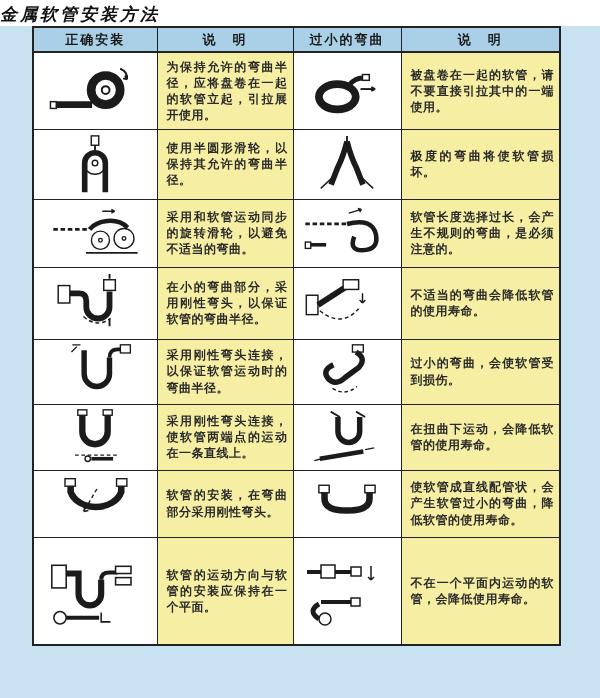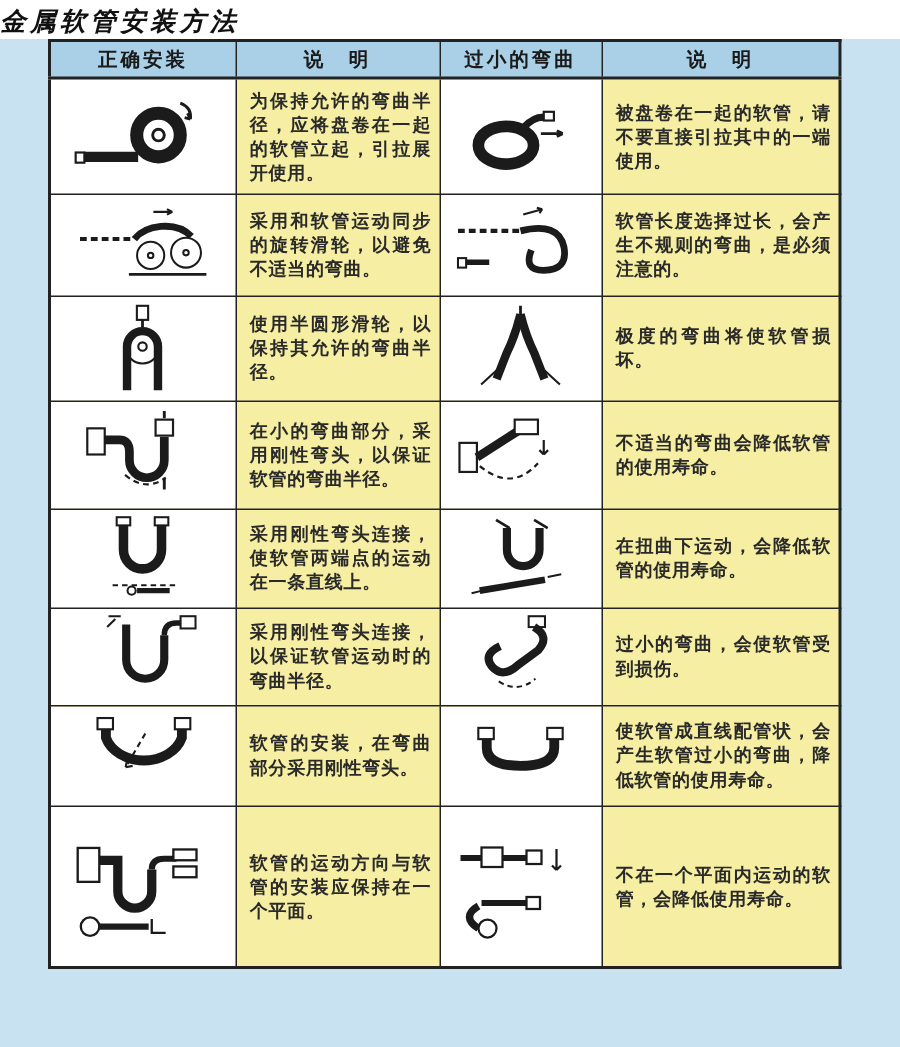--- a/index.html
+++ b/index.html
@@ -18,21 +18,21 @@
     font-family:"DejaVu Serif",serif;
     font-weight:bold;font-style:italic;
     font-size:17px;letter-spacing:3px;color:#111;
   }
   table.install-table{
     border-collapse:collapse;
     margin-left:32px;
     width:527px;
     table-layout:fixed;
     border:2px solid #222;
-    background:#fef9c3;
+    background:#a3a3a3;
   }
   th{
     background:#a9d0e7;
     font-size:13px;font-weight:bold;color:#1a1a1a;
     letter-spacing:2px;
     height:21px;
     border:1px solid #222;
     border-bottom:2px solid #222;
   }
   td{border:1px solid #222;overflow:hidden;}
@@ -87,20 +87,42 @@
           <ellipse cx="40" cy="38" rx="19" ry="13" stroke-width="8"></ellipse>
           <path d="M52 26 q8 -9 17 -7" stroke-width="5"></path>
           <rect x="66" y="15" width="7" height="6" stroke-width="1.5" fill="#fff"></rect>
           <path d="M64 30 h15" stroke-width="2"></path>
           <path d="M79 30 l-4 -2 M79 30 l-4 2" stroke-width="2"></path>
         </svg>
       </td>
       <td class="desc-cell">被盘卷在一起的软管，请不要直接引拉其中的一端使用。</td>
     </tr>
 
+    <tr style="height:70px">
+      <td class="img-cell">
+        <svg class="illus" width="104" height="60" viewBox="0 0 100 64">
+          <rect x="46" y="2" width="8" height="10" stroke-width="1.5" fill="#fff"></rect>
+          <path d="M50 12 v5" stroke-width="2"></path>
+          <circle cx="50" cy="31" r="12" stroke-width="1.5"></circle>
+          <circle cx="50" cy="31" r="3" stroke-width="1.5"></circle>
+          <path d="M39 62 V31 a11 11 0 0 1 22 0 V62" stroke-width="6"></path>
+        </svg>
+      </td>
+      <td class="desc-cell">使用半圆形滑轮，以保持其允许的弯曲半径。</td>
+      <td class="img-cell">
+        <svg class="illus" width="100" height="60" viewBox="0 0 100 64">
+          <path d="M50 2 v8" stroke-width="2"></path>
+          <path d="M50 8 Q46 24 40 36 L33 54" stroke-width="6"></path>
+          <path d="M50 8 Q54 24 60 36 L67 54" stroke-width="6"></path>
+          <path d="M35 46 L22 58 M65 46 L78 58" stroke-width="1.5"></path>
+        </svg>
+      </td>
+      <td class="desc-cell">极度的弯曲将使软管损坏。</td>
+    </tr>
+
     <tr style="height:68px">
       <td class="img-cell">
         <svg class="illus" width="104" height="58" viewBox="0 0 100 64">
           <path d="M58 8 h14 M72 8 l-4 -2 M72 8 l-4 2" stroke-width="1.5"></path>
           <path d="M4 28 H44" stroke-width="3" stroke-dasharray="5 3"></path>
           <path d="M44 28 C52 18 74 14 86 26" stroke-width="5"></path>
           <circle cx="56" cy="40" r="10" stroke-width="1.5"></circle>
             <circle cx="56" cy="40" r="2" stroke-width="1.5"></circle>
           <circle cx="82" cy="38" r="11" stroke-width="1.5"></circle>
             <circle cx="82" cy="38" r="2" stroke-width="1.5"></circle>
@@ -113,42 +135,20 @@
           <path d="M52 10 l14 -4 M66 6 l-4 -1 M66 6 l-2 3" stroke-width="1.5"></path>
           <path d="M4 22 H50" stroke-width="3" stroke-dasharray="5 3"></path>
           <path d="M50 22 q28 -7 32 12 q3 17 -15 17 q-15 0 -9 -15" stroke-width="5"></path>
           <rect x="4" y="42" width="6" height="7" stroke-width="1.5" fill="#fff"></rect>
           <path d="M10 45 h17" stroke-width="4"></path>
         </svg>
       </td>
       <td class="desc-cell">软管长度选择过长，会产生不规则的弯曲，是必须注意的。</td>
     </tr>
 
-    <tr style="height:70px">
-      <td class="img-cell">
-        <svg class="illus" width="104" height="60" viewBox="0 0 100 64">
-          <rect x="46" y="2" width="8" height="10" stroke-width="1.5" fill="#fff"></rect>
-          <path d="M50 12 v5" stroke-width="2"></path>
-          <circle cx="50" cy="31" r="12" stroke-width="1.5"></circle>
-          <circle cx="50" cy="31" r="3" stroke-width="1.5"></circle>
-          <path d="M39 62 V31 a11 11 0 0 1 22 0 V62" stroke-width="6"></path>
-        </svg>
-      </td>
-      <td class="desc-cell">使用半圆形滑轮，以保持其允许的弯曲半径。</td>
-      <td class="img-cell">
-        <svg class="illus" width="100" height="60" viewBox="0 0 100 64">
-          <path d="M50 2 v8" stroke-width="2"></path>
-          <path d="M50 8 Q46 24 40 36 L33 54" stroke-width="6"></path>
-          <path d="M50 8 Q54 24 60 36 L67 54" stroke-width="6"></path>
-          <path d="M35 46 L22 58 M65 46 L78 58" stroke-width="1.5"></path>
-        </svg>
-      </td>
-      <td class="desc-cell">极度的弯曲将使软管损坏。</td>
-    </tr>
-
     <tr style="height:72px">
       <td class="img-cell">
         <svg class="illus" width="104" height="62" viewBox="0 0 100 64">
           <rect x="12" y="14" width="12" height="18" stroke-width="1.5" fill="#fff"></rect>
           <path d="M24 22 h10 q7 0 7 8 v6 a12 12 0 0 0 24 0 V20" stroke-width="6"></path>
           <rect x="59" y="8" width="12" height="11" stroke-width="1.5" fill="#fff"></rect>
           <path d="M65 2 v5 M65 48 v8" stroke-width="2"></path>
           <path d="M38 46 q14 12 28 2" stroke-width="1.5" stroke-dasharray="4 3"></path>
         </svg>
       </td>
@@ -156,20 +156,40 @@
       <td class="img-cell">
         <svg class="illus" width="100" height="62" viewBox="0 0 100 64">
           <rect x="8" y="24" width="12" height="20" stroke-width="1.5" fill="#fff"></rect>
           <path d="M20 34 L48 16" stroke-width="6"></path>
           <rect x="46" y="8" width="16" height="10" stroke-width="1.5" fill="#fff"></rect>
           <path d="M22 40 Q44 58 62 38" stroke-width="1.5" stroke-dasharray="4 3"></path>
           <path d="M66 22 v10 M66 32 l-3 -3 M66 32 l3 -3" stroke-width="1.5"></path>
         </svg>
       </td>
       <td class="desc-cell">不适当的弯曲会降低软管的使用寿命。</td>
+    </tr>
+
+    <tr style="height:65px">
+      <td class="img-cell">
+        <svg class="illus" width="104" height="58" viewBox="0 0 100 64">
+          <path d="M30 4 l-6 6 M34 2 h-9" stroke-width="1.5"></path>
+          <path d="M38 8 V34 a14 14 0 0 0 28 0 V16" stroke-width="6"></path>
+          <path d="M66 16 q0 -9 9 -9 h5" stroke-width="4"></path>
+          <rect x="78" y="2" width="11" height="9" stroke-width="1.5" fill="#fff"></rect>
+        </svg>
+      </td>
+      <td class="desc-cell">采用刚性弯头连接，以保证软管运动时的弯曲半径。</td>
+      <td class="img-cell">
+        <svg class="illus" width="100" height="58" viewBox="0 0 100 64">
+          <rect x="56" y="2" width="12" height="8" stroke-width="1.5" fill="#fff"></rect>
+          <path d="M60 10 q12 7 3 17 L48 38 q-11 10 -19 1 q-7 -9 6 -15" stroke-width="6"></path>
+          <path d="M34 50 q14 9 27 -2" stroke-width="1.5" stroke-dasharray="4 3"></path>
+        </svg>
+      </td>
+      <td class="desc-cell">过小的弯曲，会使软管受到损伤。</td>
     </tr>
 
     <tr style="height:66px">
       <td class="img-cell">
         <svg class="illus" width="104" height="58" viewBox="0 0 100 64">
           <rect x="31" y="2" width="10" height="6" stroke-width="1.5" fill="#fff"></rect>
           <rect x="59" y="2" width="10" height="6" stroke-width="1.5" fill="#fff"></rect>
           <path d="M36 8 V26 a14 14 0 0 0 28 0 V8" stroke-width="7"></path>
           <path d="M28 52 h46" stroke-width="1.5" stroke-dasharray="4 3"></path>
           <circle cx="42" cy="56" r="3" stroke-width="1.5"></circle>
@@ -179,40 +199,20 @@
       <td class="desc-cell">采用刚性弯头连接，使软管两端点的运动在一条直线上。</td>
       <td class="img-cell">
         <svg class="illus" width="100" height="58" viewBox="0 0 100 64">
           <path d="M32 4 l10 6 M60 4 l10 6" stroke-width="2"></path>
           <path d="M40 10 V26 a12 12 0 0 0 24 0 V10" stroke-width="6"></path>
           <path d="M20 56 L68 48" stroke-width="5"></path>
           <path d="M14 58 l8 -2 M70 46 l10 -2" stroke-width="1.5"></path>
         </svg>
       </td>
       <td class="desc-cell">在扭曲下运动，会降低软管的使用寿命。</td>
-    </tr>
-
-    <tr style="height:65px">
-      <td class="img-cell">
-        <svg class="illus" width="104" height="58" viewBox="0 0 100 64">
-          <path d="M30 4 l-6 6 M34 2 h-9" stroke-width="1.5"></path>
-          <path d="M38 8 V34 a14 14 0 0 0 28 0 V16" stroke-width="6"></path>
-          <path d="M66 16 q0 -9 9 -9 h5" stroke-width="4"></path>
-          <rect x="78" y="2" width="11" height="9" stroke-width="1.5" fill="#fff"></rect>
-        </svg>
-      </td>
-      <td class="desc-cell">采用刚性弯头连接，以保证软管运动时的弯曲半径。</td>
-      <td class="img-cell">
-        <svg class="illus" width="100" height="58" viewBox="0 0 100 64">
-          <rect x="56" y="2" width="12" height="8" stroke-width="1.5" fill="#fff"></rect>
-          <path d="M60 10 q12 7 3 17 L48 38 q-11 10 -19 1 q-7 -9 6 -15" stroke-width="6"></path>
-          <path d="M34 50 q14 9 27 -2" stroke-width="1.5" stroke-dasharray="4 3"></path>
-        </svg>
-      </td>
-      <td class="desc-cell">过小的弯曲，会使软管受到损伤。</td>
     </tr>
 
 
     <tr style="height:67px">
       <td class="img-cell">
         <svg class="illus" width="104" height="60" viewBox="0 0 100 64">
           <rect x="18" y="5" width="11" height="8" stroke-width="1.5" fill="#fff"></rect>
           <rect x="73" y="5" width="11" height="8" stroke-width="1.5" fill="#fff"></rect>
           <path d="M24 13 v6 a28 22 0 0 0 54 0 v-6" stroke-width="7"></path>
           <path d="M52 16 L38 40" stroke-width="1.5" stroke-dasharray="4 3"></path>

